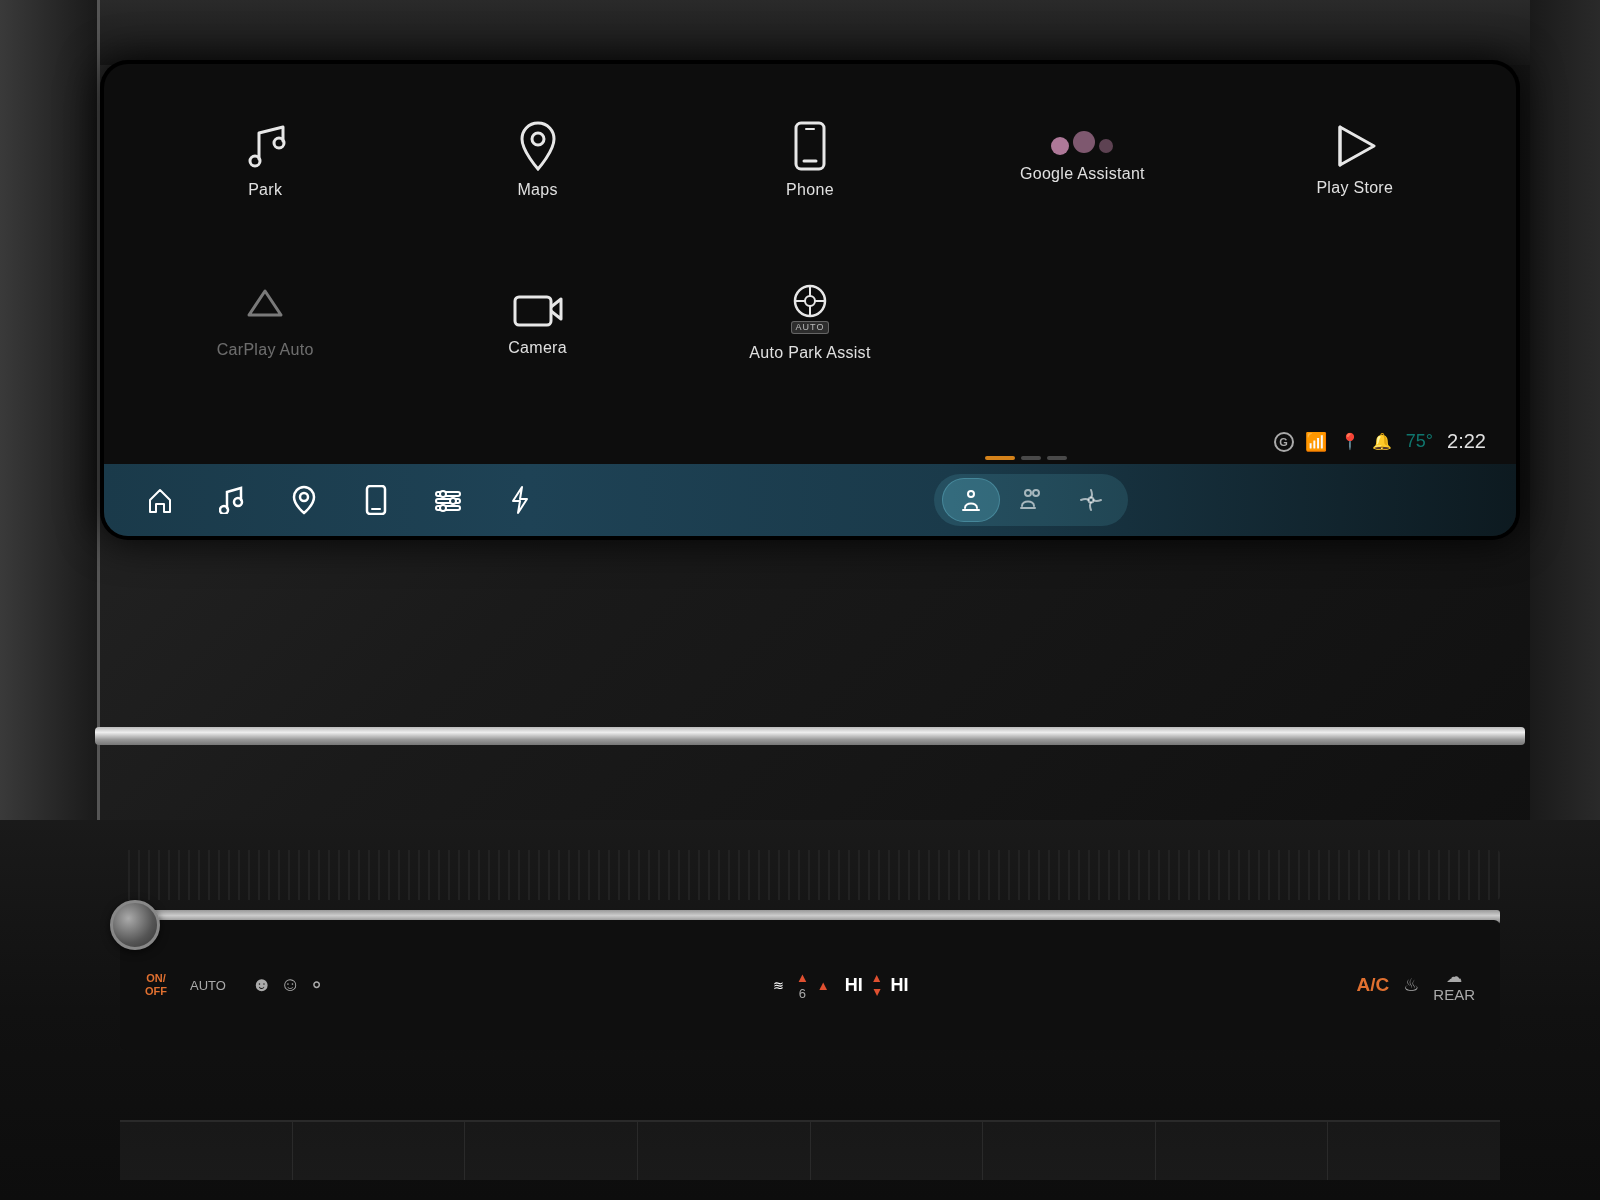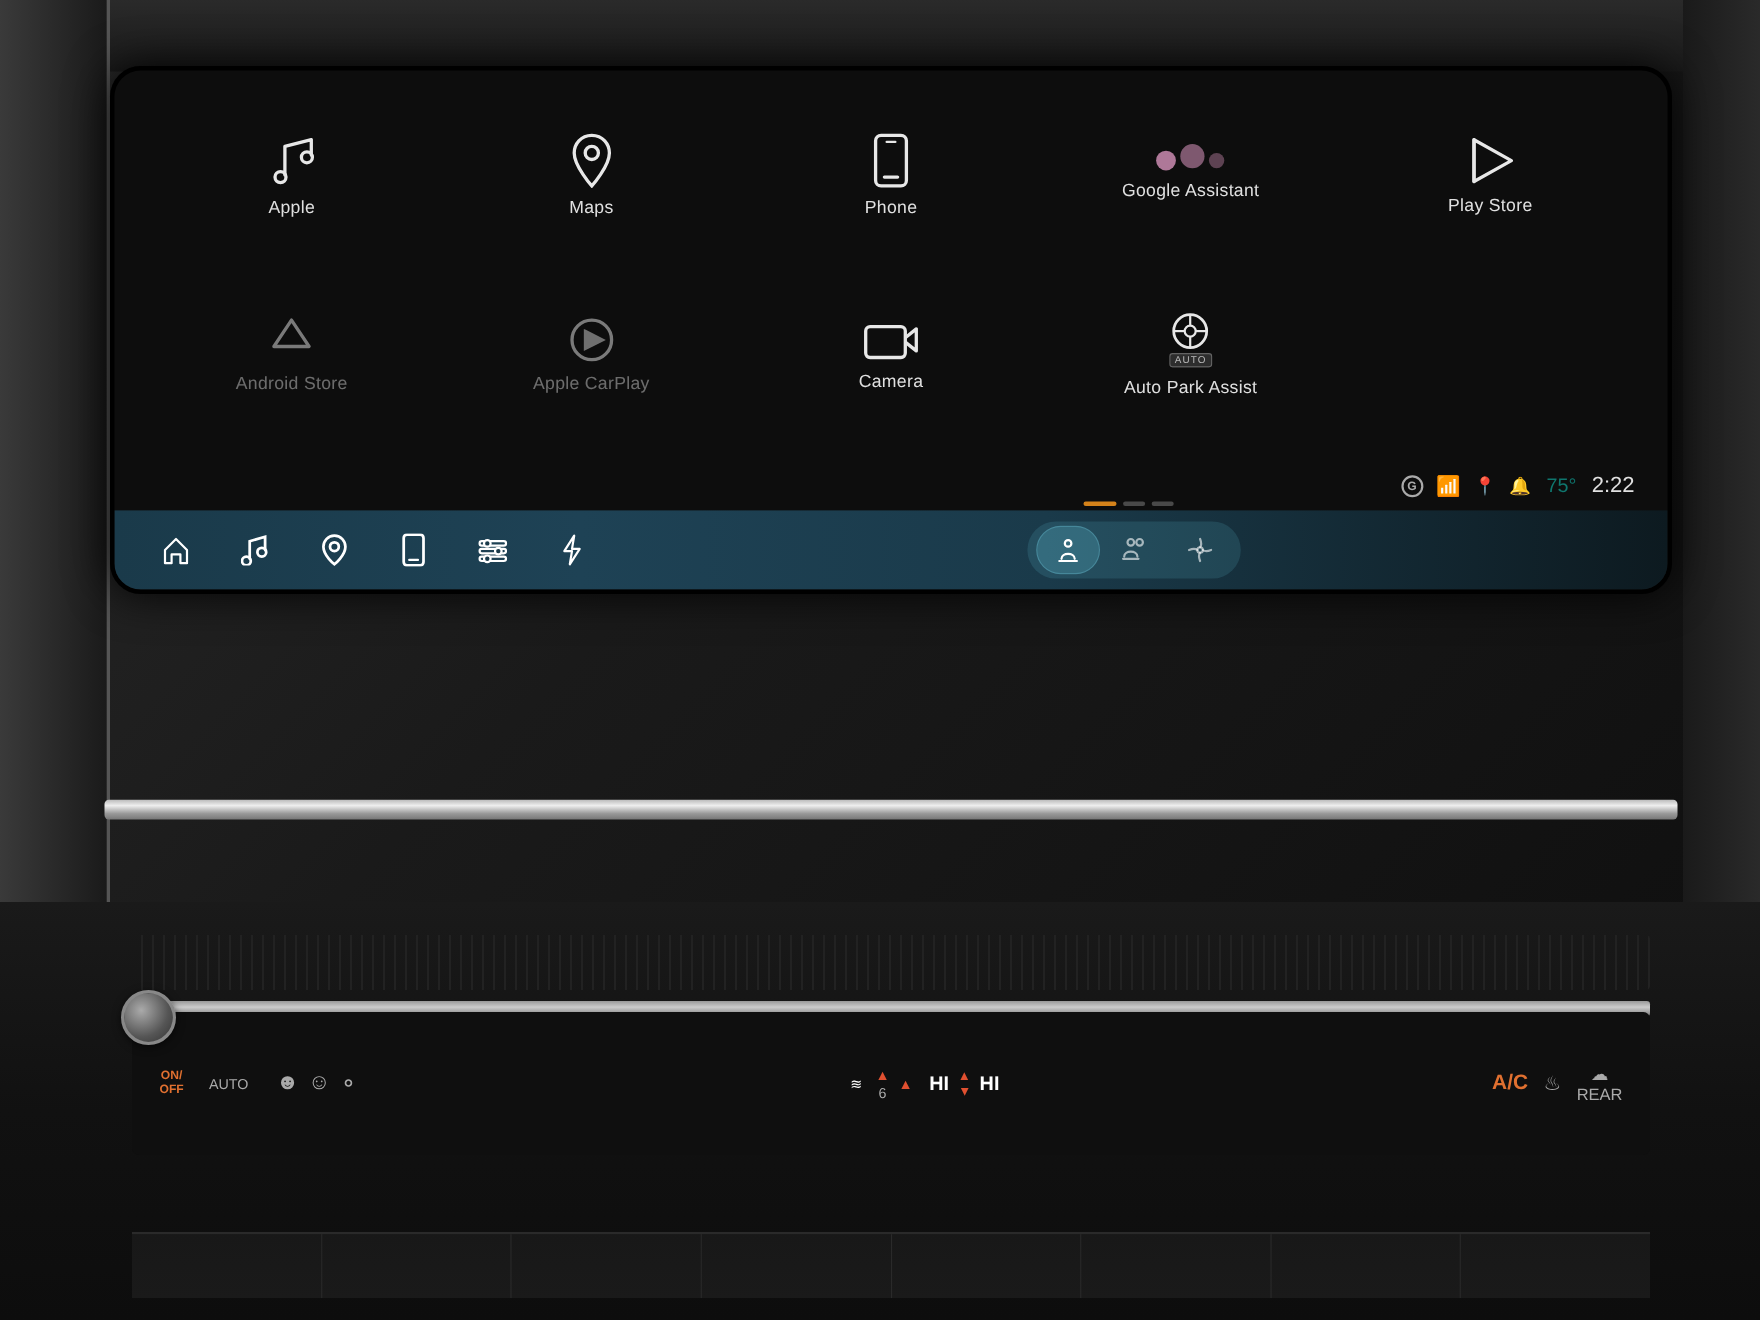--- a/index.html
+++ b/index.html
@@ -364,21 +364,21 @@
     <div class="app-grid">
 
       <div class="app-item">
         <div class="app-icon">
           <svg width="44" height="50" viewBox="0 0 44 50" fill="none" xmlns="http://www.w3.org/2000/svg">
             <path d="M16 38 V12 L40 6 V20" stroke="white" stroke-width="3" fill="none" stroke-linecap="round" stroke-linejoin="round"></path>
             <circle cx="12" cy="40" r="5" stroke="white" stroke-width="3" fill="none"></circle>
             <circle cx="36" cy="22" r="5" stroke="white" stroke-width="3" fill="none"></circle>
           </svg>
         </div>
-        <span class="app-label">Apple</span>
+        <span class="app-label">Park</span>
       </div>
 
       <div class="app-item">
         <div class="app-icon">
           <svg width="40" height="50" viewBox="0 0 40 50" fill="none" xmlns="http://www.w3.org/2000/svg">
             <path d="M20 2 C10 2 4 10 4 18 C4 30 20 48 20 48 C20 48 36 30 36 18 C36 10 30 2 20 2Z" stroke="white" stroke-width="3" fill="none"></path>
             <circle cx="20" cy="18" r="6" stroke="white" stroke-width="3" fill="none"></circle>
           </svg>
         </div>
         <span class="app-label">Maps</span>
@@ -416,32 +416,23 @@
         </div>
         <span class="app-label">Play Store</span>
       </div>
 
       <div class="app-item dimmed">
         <div class="app-icon">
           <svg width="44" height="44" viewBox="0 0 44 44" fill="none" xmlns="http://www.w3.org/2000/svg">
             <path d="M22 4 L38 28 H6 Z" stroke="white" stroke-width="3" fill="none" stroke-linejoin="round"></path>
           </svg>
         </div>
-        <span class="app-label">Android Store</span>
-      </div>
-
-      <div class="app-item dimmed">
-        <div class="app-icon">
-          <svg width="44" height="44" viewBox="0 0 44 44" fill="none" xmlns="http://www.w3.org/2000/svg">
-            <circle cx="22" cy="22" r="18" stroke="white" stroke-width="3" fill="none"></circle>
-            <polygon points="16,14 32,22 16,30" stroke="white" stroke-width="2.5" fill="white" opacity="0.9"></polygon>
-          </svg>
-        </div>
-        <span class="app-label">Apple CarPlay</span>
-      </div>
+        <span class="app-label">CarPlay Auto</span>
+      </div>
+
 
       <div class="app-item">
         <div class="app-icon camera-icon-wrap">
           <svg width="50" height="40" viewBox="0 0 50 40" fill="none" xmlns="http://www.w3.org/2000/svg">
             <rect x="2" y="8" width="36" height="28" rx="4" stroke="white" stroke-width="3" fill="none"></rect>
             <polyline points="38,18 48,10 48,30 38,22" stroke="white" stroke-width="3" fill="none" stroke-linejoin="round"></polyline>
           </svg>
         </div>
         <span class="app-label">Camera</span>
       </div>

